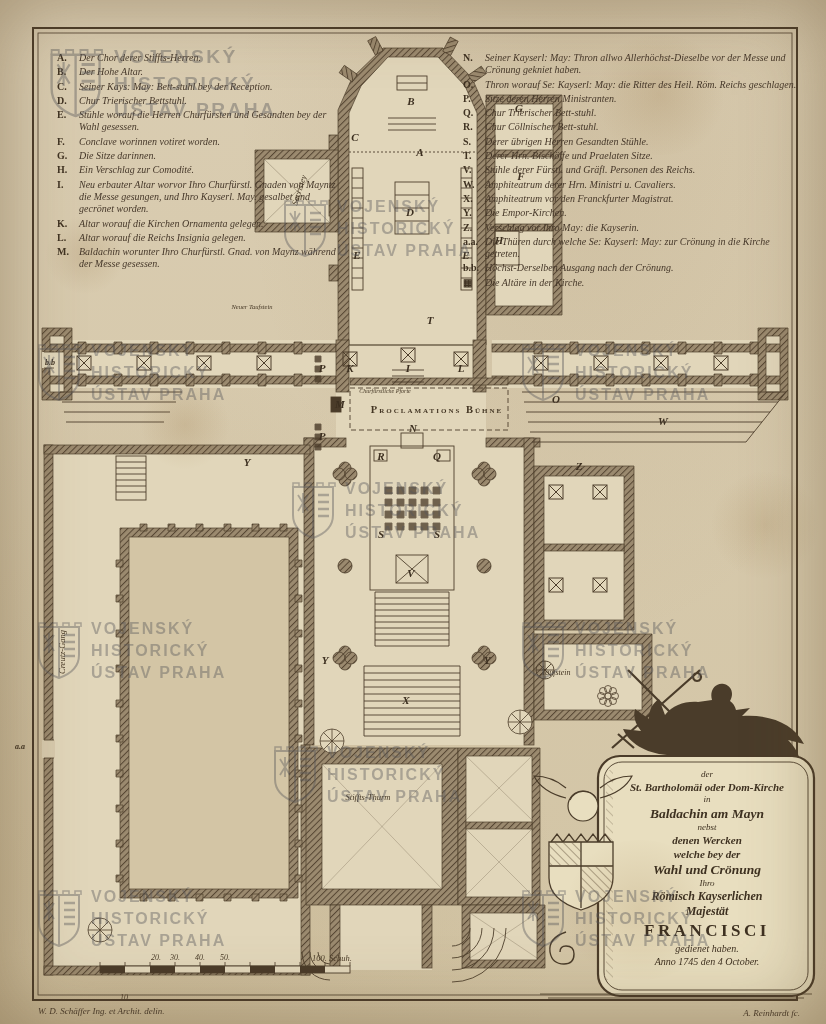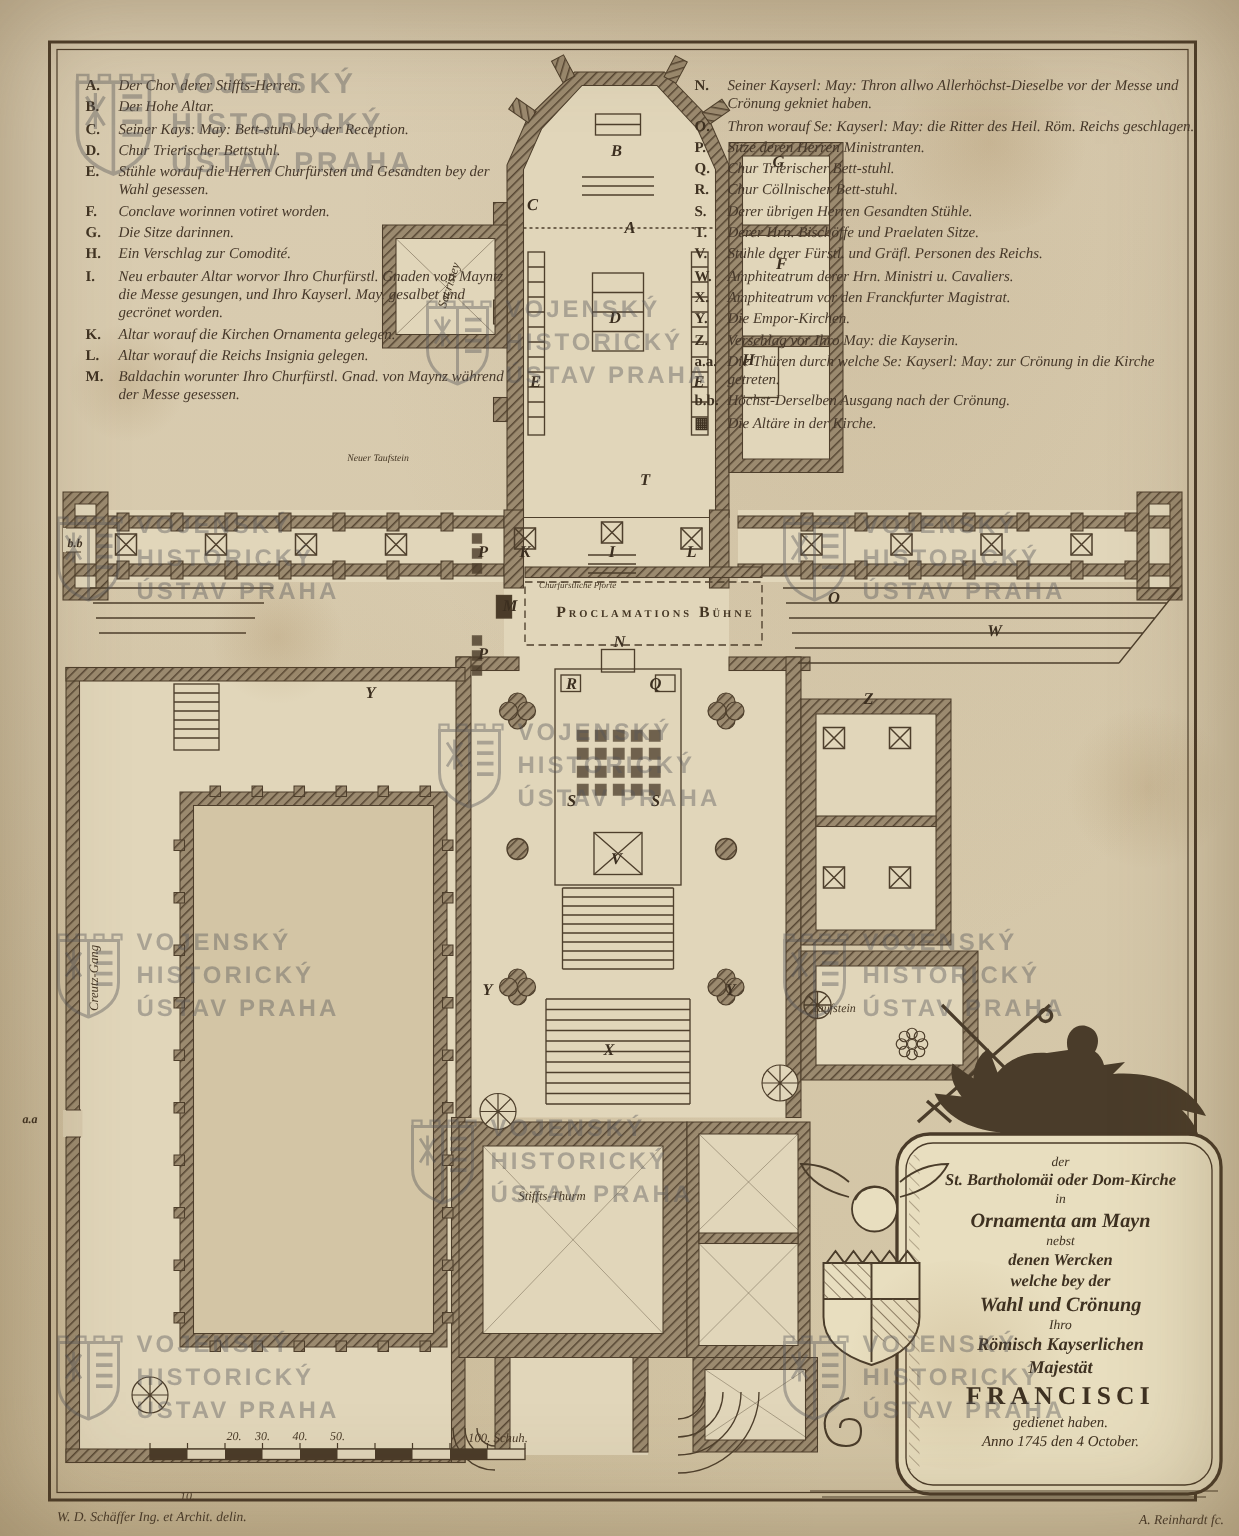--- a/index.html
+++ b/index.html
@@ -37,21 +37,21 @@
   .t-m{font:italic 700 11px/14px "Liberation Serif",serif;}
   .t-m2{font:italic 700 12px/15px "Liberation Serif",serif;}
   .t-l{font:italic 700 13.5px/17px "Liberation Serif",serif;}
   .t-caps{font:700 17px/23px "Liberation Serif",serif;letter-spacing:3.5px;}
   .t-s{font:italic 400 10px/13px "Liberation Serif",serif;}
   
   .scale-tick{position:absolute;transform:translate(-50%,0);font:italic 8px "Liberation Serif",serif;z-index:4;}
   #scale-end{position:absolute;left:312px;top:953px;font:italic 8.5px "Liberation Serif",serif;z-index:4;}
   .credit{position:absolute;font:italic 9px "Liberation Serif",serif;color:#46382a;z-index:4;}
   #credit-left{left:38px;top:1006px;}
-  #credit-right{right:10px;top:1008px;}
+  #credit-right{right:26px;top:1008px;}
   
   #watermarks{position:absolute;inset:0;z-index:30;pointer-events:none;}
   .stamp{position:absolute;display:flex;align-items:center;gap:9px;opacity:.40;transform-origin:left top;}
   .stamp svg{width:46px;height:60px;flex:0 0 auto;}
   .stamp-line{font:700 16px/22px "Liberation Sans",sans-serif;letter-spacing:2px;color:#56565a;}
 </style>
 </head>
 <body>
 
 <svg id="plan-svg" width="826" height="1024" viewBox="0 0 826 1024">
@@ -418,21 +418,21 @@
     <span class="plan-label caps" style="left: 429px; top: 409px; font-size: 10.5px; letter-spacing: 2px; transform: translate(-50%, -50%) rotate(0deg);">Proclamations Bühne</span>
     <span class="plan-label" style="left: 62px; top: 652px; font-size: 8.5px; transform: translate(-50%, -50%) rotate(-90deg);">Creutz-Gang</span>
     <span class="plan-label" style="left: 556px; top: 672px; font-size: 8px; transform: translate(-50%, -50%) rotate(0deg);">Taufstein</span>
     <span class="plan-label" style="left: 368px; top: 797px; font-size: 8.5px; transform: translate(-50%, -50%) rotate(0deg);">Stiffts-Thurm</span>
   </div>
 
 <div id="cartouche-text">
     <div class="cl t-xs">der</div>
     <div class="cl t-m">St. Bartholomäi oder Dom-Kirche</div>
     <div class="cl t-xs">in</div>
-    <div class="cl t-l">Ornamenta am Mayn</div>
+    <div class="cl t-l">Baldachin am Mayn</div>
     <div class="cl t-xs">nebst</div>
     <div class="cl t-m">denen Wercken</div>
     <div class="cl t-m">welche bey der</div>
     <div class="cl t-l">Wahl und Crönung</div>
     <div class="cl t-xs">Ihro</div>
     <div class="cl t-m2">Römisch Kayserlichen</div>
     <div class="cl t-m2">Majestät</div>
     <div class="cl t-caps">FRANCISCI</div>
     <div class="cl t-s">gedienet haben.</div>
     <div class="cl t-s">Anno 1745 den 4 October.</div>

